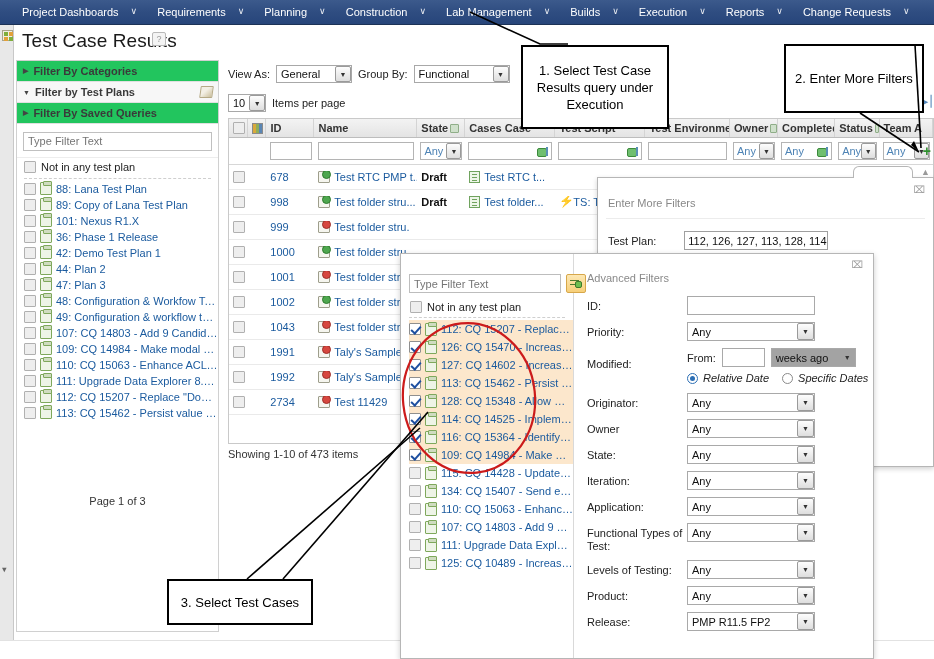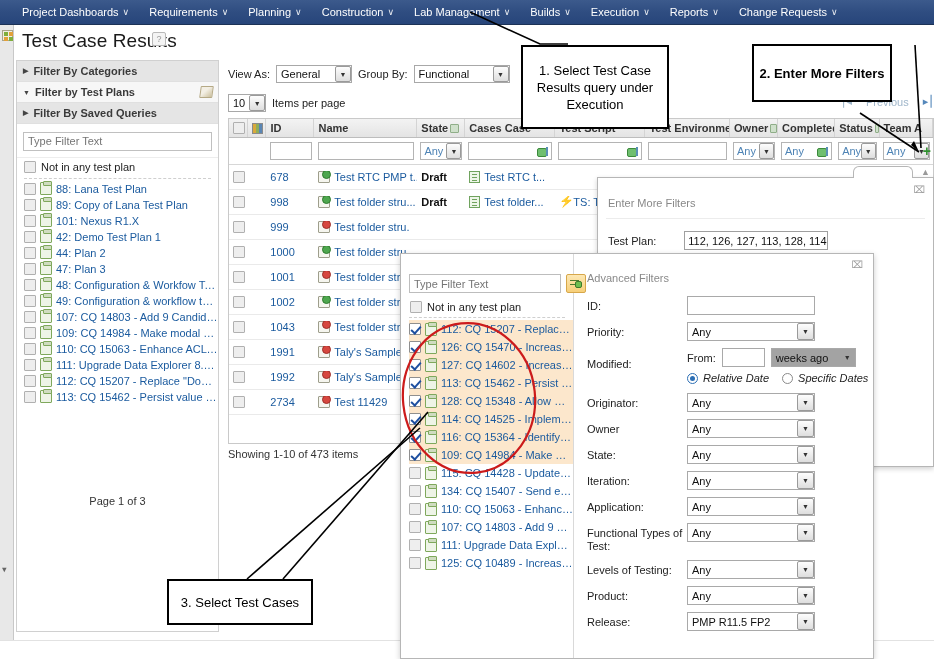--- a/index.html
+++ b/index.html
@@ -21,21 +21,21 @@
   .menubar {
     position: absolute; left: 0; top: 0; width: 934px; height: 25px;
     background: linear-gradient(to bottom, #3c5a8c 0%, #2f4d81 50%, #27457a 100%);
     border-bottom: 1px solid #1c3256;
     display: flex; align-items: center;
     padding-left: 12px;
     z-index: 5;
   }
   .menubar .mi {
     color: #ffffff; font-size: 11px; padding: 0 10px;
-    white-space: nowrap; display: flex; align-items: center; gap: 4px;
+    white-space: nowrap; display: flex; gap: 12px;
     cursor: default;
   }
   .menubar .mi .cv { font-size: 9px; opacity: .9; }
 
   
   .edge-rail {
     position: absolute; left: 0; top: 25px; width: 14px; height: 634px;
     background: #e8e8e8; border-right: 1px solid #c8c8c8;
   }
   .rail-icon {
@@ -68,21 +68,21 @@
   }
 
   
   .filter-panel {
     position: absolute; left: 16px; top: 60px;
     width: 203px; height: 572px;
     background: #ffffff; border: 1px solid #d0d0d0;
   }
   .fp-section {
     height: 21px; border-bottom: 1px solid #e0e0e0;
-    background: #e5e5e5;
+    background: #22c55e;
     display: flex; align-items: center; padding-left: 6px;
     font-size: 11px; font-weight: bold; color: #3a3a3a;
   }
   .fp-section .tri { font-size: 7px; margin-right: 5px; color: #444; }
   .fp-section.open { background: #f7f7f7; }
   .fp-edit-icon {
     margin-left: auto; margin-right: 5px;
     width: 13px; height: 12px;
     background: linear-gradient(135deg,#f3efe4 40%, #cbbf9c 100%);
     border: 1px solid #b5a985; border-radius: 1px;
@@ -418,21 +418,21 @@
   }
 
   
   .callout {
     position: absolute; background: #ffffff; border: 2px solid #000;
     font-size: 13px; color: #000; text-align: center;
     display: flex; align-items: center; justify-content: center;
     z-index: 60; line-height: 17px;
   }
   #callout1 { left: 521px; top: 45px; width: 148px; height: 84px; }
-  #callout2 { left: 752px; top: 44px; width: 140px; height: 58px; font-weight: bold; }
+  #callout2 { left: 784px; top: 44px; width: 140px; height: 69px; }
   #callout3 { left: 167px; top: 579px; width: 146px; height: 46px; }
 
   .anno-svg {
     position: absolute; left: 0; top: 0; width: 934px; height: 659px;
     pointer-events: none; z-index: 55;
   }
   .anno-svg-top {
     position: absolute; left: 0; top: 0; width: 934px; height: 659px;
     pointer-events: none; z-index: 70;
   }
@@ -531,20 +531,25 @@
       </div>
       <div class="plan-row">
         <span class="chk"></span>
         <span class="plan-icon"></span>
         <span class="lbl">89: Copy of Lana Test Plan</span>
       </div>
       <div class="plan-row">
         <span class="chk"></span>
         <span class="plan-icon"></span>
         <span class="lbl">101: Nexus R1.X</span>
+      </div>
+      <div class="plan-row">
+        <span class="chk"></span>
+        <span class="plan-icon"></span>
+        <span class="lbl">36: Phase 1 Release</span>
       </div>
       <div class="plan-row">
         <span class="chk"></span>
         <span class="plan-icon"></span>
         <span class="lbl">42: Demo Test Plan 1</span>
       </div>
       <div class="plan-row">
         <span class="chk"></span>
         <span class="plan-icon"></span>
         <span class="lbl">44: Plan 2</span>

